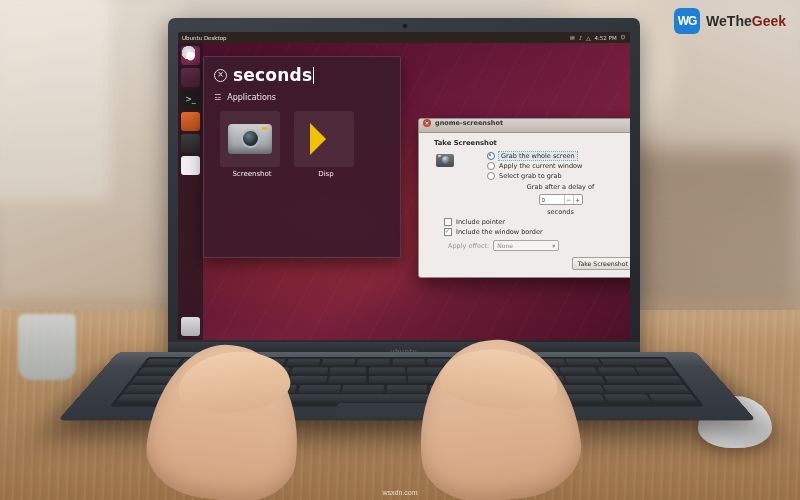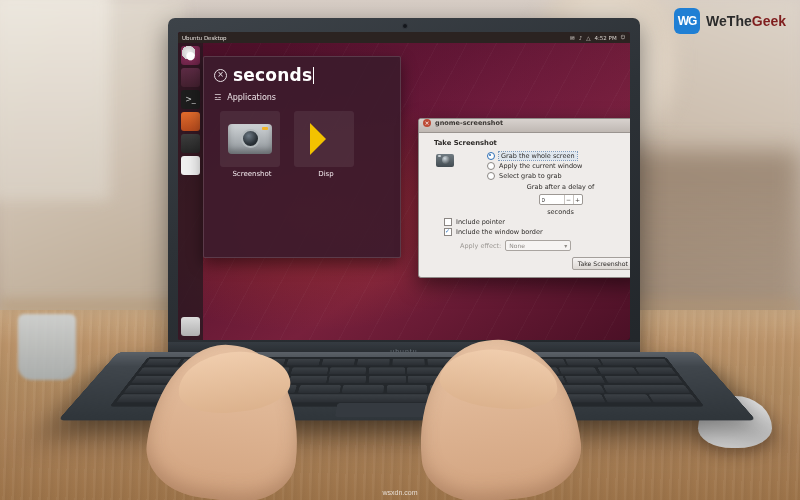--- a/index.html
+++ b/index.html
@@ -354,21 +354,21 @@
             </div>
 
             <div class="opt-row" style="margin-left:10px;">
               <span class="chk"></span>
               <span>Include pointer</span>
             </div>
             <div class="opt-row" style="margin-left:10px;">
               <span class="chk on"></span>
               <span>Include the window border</span>
             </div>
-            <div class="opt-row" style="margin-left:26px;margin-top:4px;">
+            <div class="opt-row" style="margin-left:14px;margin-top:4px;">
               <span class="muted">Apply effect:</span>
               <span class="combo">
                 <span>None</span>
                 <span>▾</span>
               </span>
             </div>
 
             <div class="btn-row">
               <span class="btn">Take Screenshot</span>
             </div>

